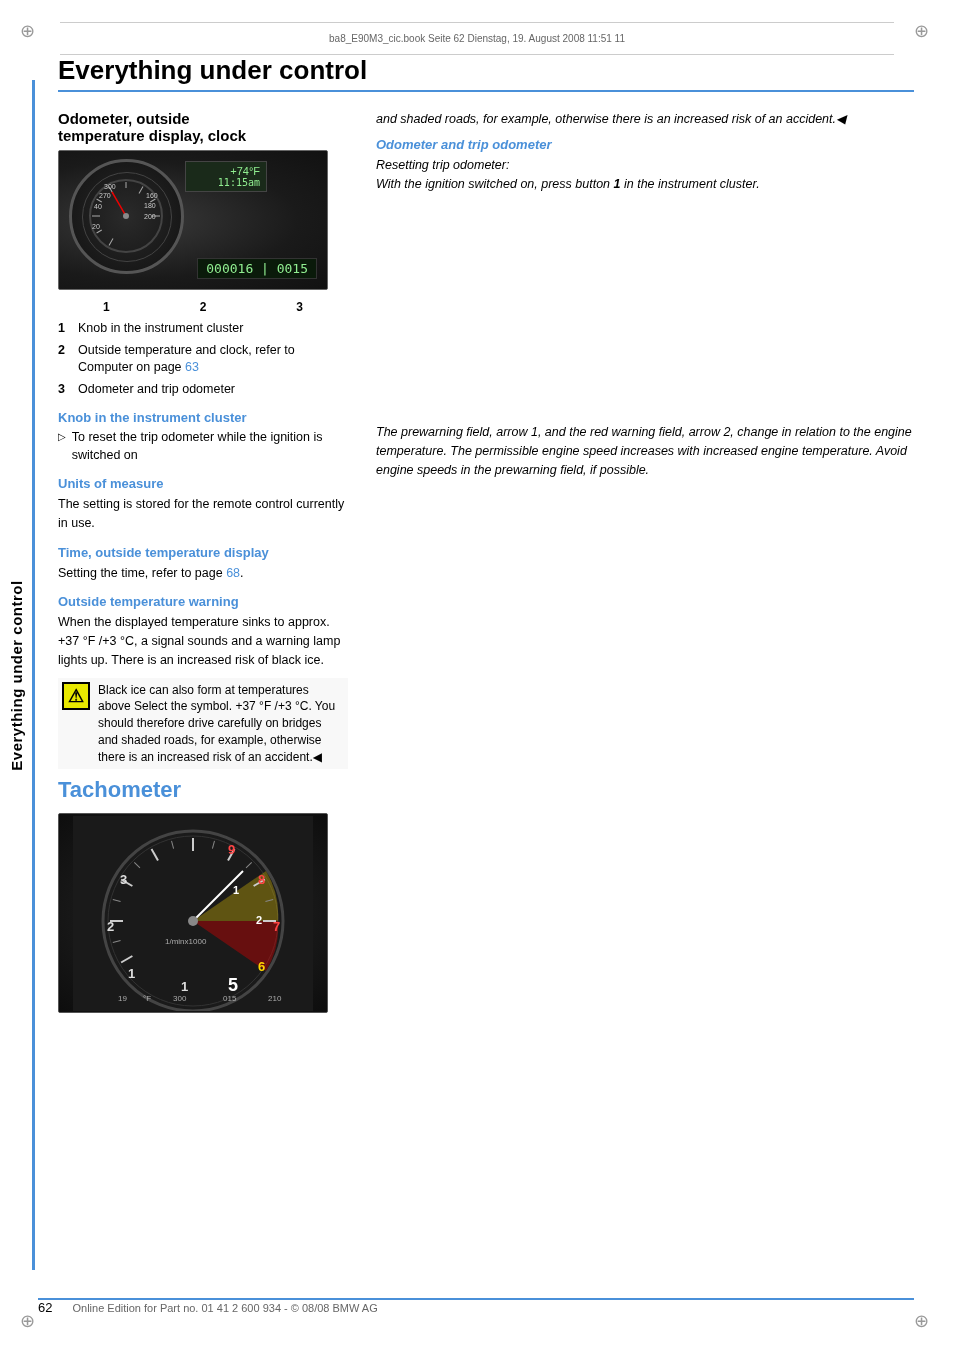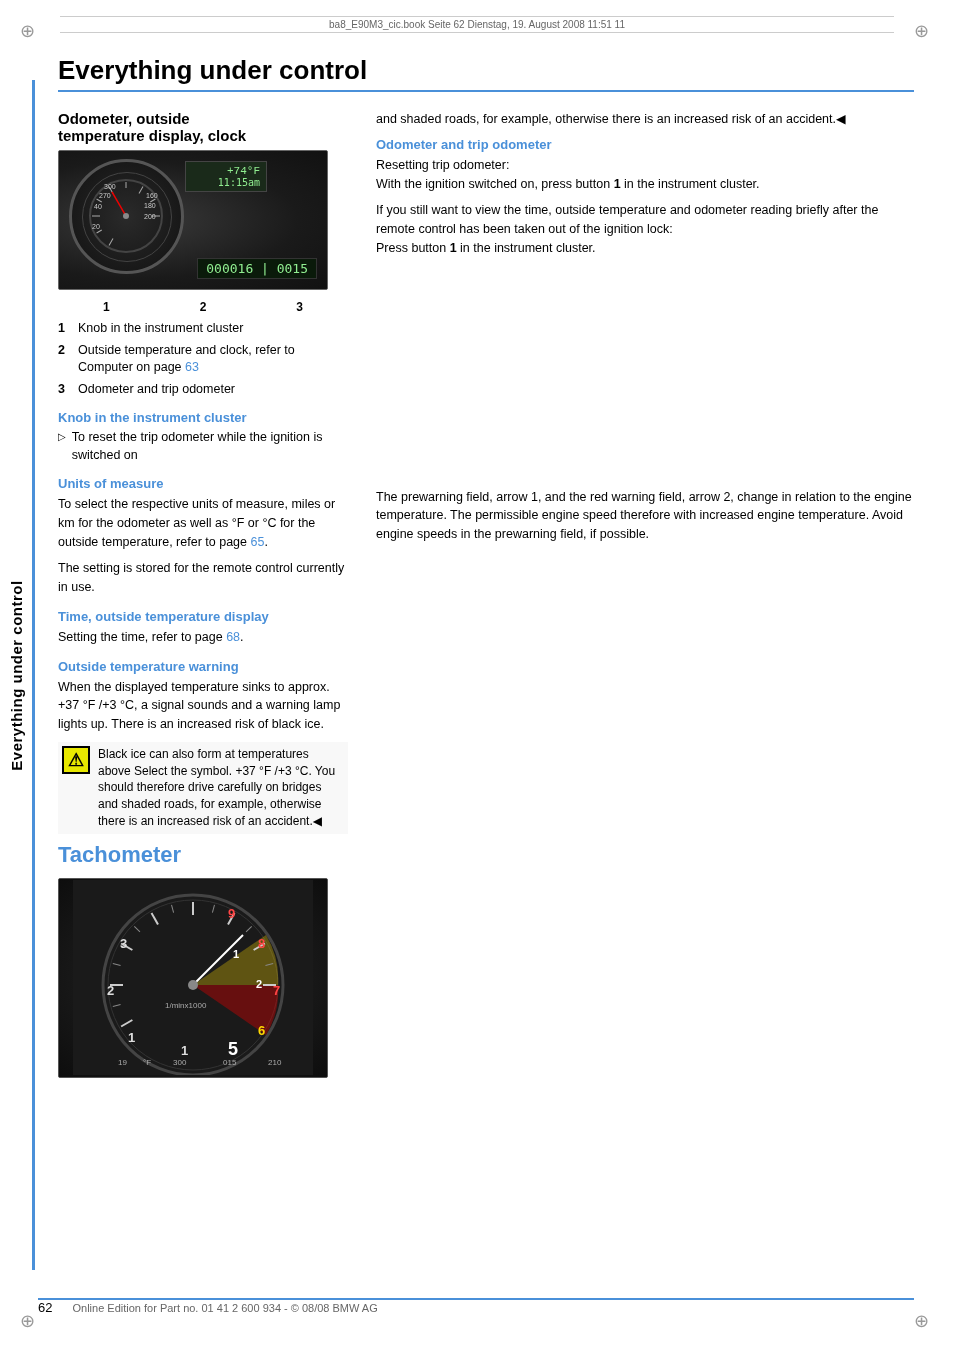--- a/index.html
+++ b/index.html
@@ -23,29 +23,29 @@
       color: #999;
     }
     .corner-tl { top: 20px; left: 20px; }
     .corner-tr { top: 20px; right: 20px; }
     .corner-bl { bottom: 20px; left: 20px; }
     .corner-br { bottom: 20px; right: 20px; }
 
     
     .file-bar {
       position: absolute;
-      top: 16px;
+      top: 22px;
       left: 60px;
       right: 60px;
       font-size: 10px;
       color: #666;
       text-align: center;
       border-top: 1px solid #ccc;
       border-bottom: 1px solid #ccc;
-      padding: 2px 0;
+      padding: 10px 0;
     }
 
     
     .sidebar {
       position: absolute;
       left: 0;
       top: 80px;
       bottom: 80px;
       width: 35px;
       display: flex;
@@ -84,20 +84,21 @@
       gap: 28px;
     }
 
     .left-col {
       width: 290px;
       flex-shrink: 0;
     }
 
     .right-col {
       flex: 1;
+      font-style: italic;
     }
 
     
     .section-heading {
       font-size: 15px;
       font-weight: bold;
       color: #000;
       margin-bottom: 6px;
     }
 
@@ -161,21 +162,21 @@
       right: 60px;
       top: 10px;
       background: #1a2a1a;
       border: 1px solid #444;
       padding: 3px 6px;
       text-align: right;
     }
     .digital-temp {
       color: #90ee90;
       font-size: 11px;
-      font-family: Liberation Mono, monospace;
+      font-family: Liberation Sans, sans-serif;
     }
     .digital-time {
       color: #90ee90;
       font-size: 10px;
       font-family: monospace;
       margin-left: 26px;
     }
 
     
     .odo-bar {
@@ -427,21 +428,20 @@
           <span>Odometer and trip odometer</span>
         </li>
       </ul>
 
       <div class="sub-heading">Knob in the instrument cluster</div>
       <ul class="tri-list">
         <li>To reset the trip odometer while the ignition is switched on</li>
       </ul>
 
       <div class="sub-heading">Units of measure</div>
-      <p class="body-text">To select the respective units of measure, miles or km for the odometer as well as °F or °C for the outside temperature, refer to page <a href="#">65</a>.</p>
       <p class="body-text">The setting is stored for the remote control currently in use.</p>
 
       <div class="sub-heading">Time, outside temperature display</div>
       <p class="body-text">Setting the time, refer to page <a href="#">68</a>.</p>
 
       <div class="sub-heading">Outside temperature warning</div>
       <p class="body-text">When the displayed temperature sinks to approx. +37 °F /+3 °C, a signal sounds and a warning lamp lights up. There is an increased risk of black ice.</p>
 
       <div class="warning-box">
         <div class="warning-icon">⚠</div>
@@ -515,24 +515,23 @@
       </div>
     </div>
 
     <div class="right-col">
 
       <p class="body-text">and shaded roads, for example, otherwise there is an increased risk of an accident.◀</p>
 
       <div class="right-heading right-first-heading">Odometer and trip odometer</div>
       <p class="body-text">Resetting trip odometer:<br>With the ignition switched on, press button <b>1</b> in the instrument cluster.</p>
 
-      <p class="body-text">If you still want to view the time, outside temperature and odometer reading briefly after the remote control has been taken out of the ignition lock:<br>Press button <b>1</b> in the instrument cluster.</p>
 
       <div style="margin-top: 230px;">
-        <p class="body-text">The prewarning field, arrow 1, and the red warning field, arrow 2, change in relation to the engine temperature. The permissible engine speed therefore with increased engine temperature. Avoid engine speeds in the prewarning field, if possible.</p>
+        <p class="body-text">The prewarning field, arrow 1, and the red warning field, arrow 2, change in relation to the engine temperature. The permissible engine speed increases with increased engine temperature. Avoid engine speeds in the prewarning field, if possible.</p>
       </div>
 
     </div>
   </div>
 
 </div>
 
 <div class="page-footer">
   <span class="page-num">62</span>
   <span class="footer-text">Online Edition for Part no. 01 41 2 600 934 - © 08/08 BMW AG</span>

